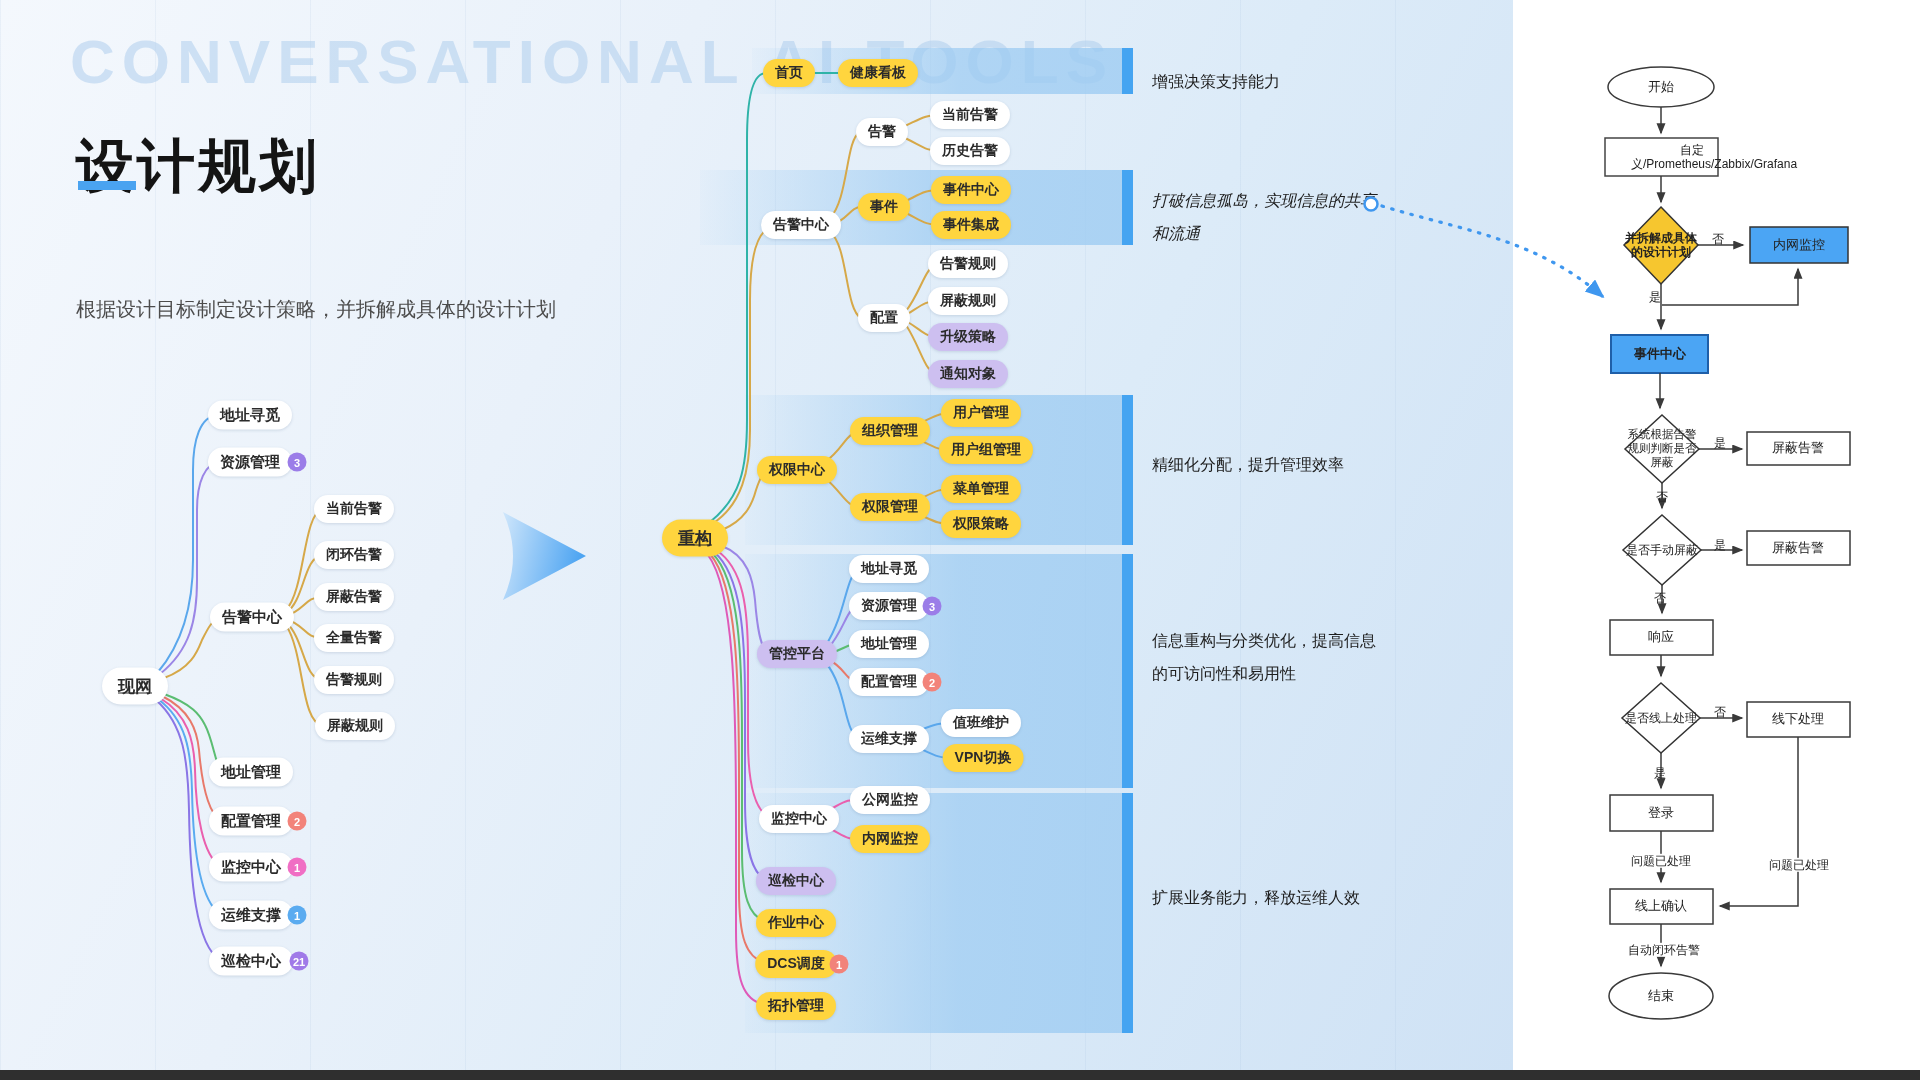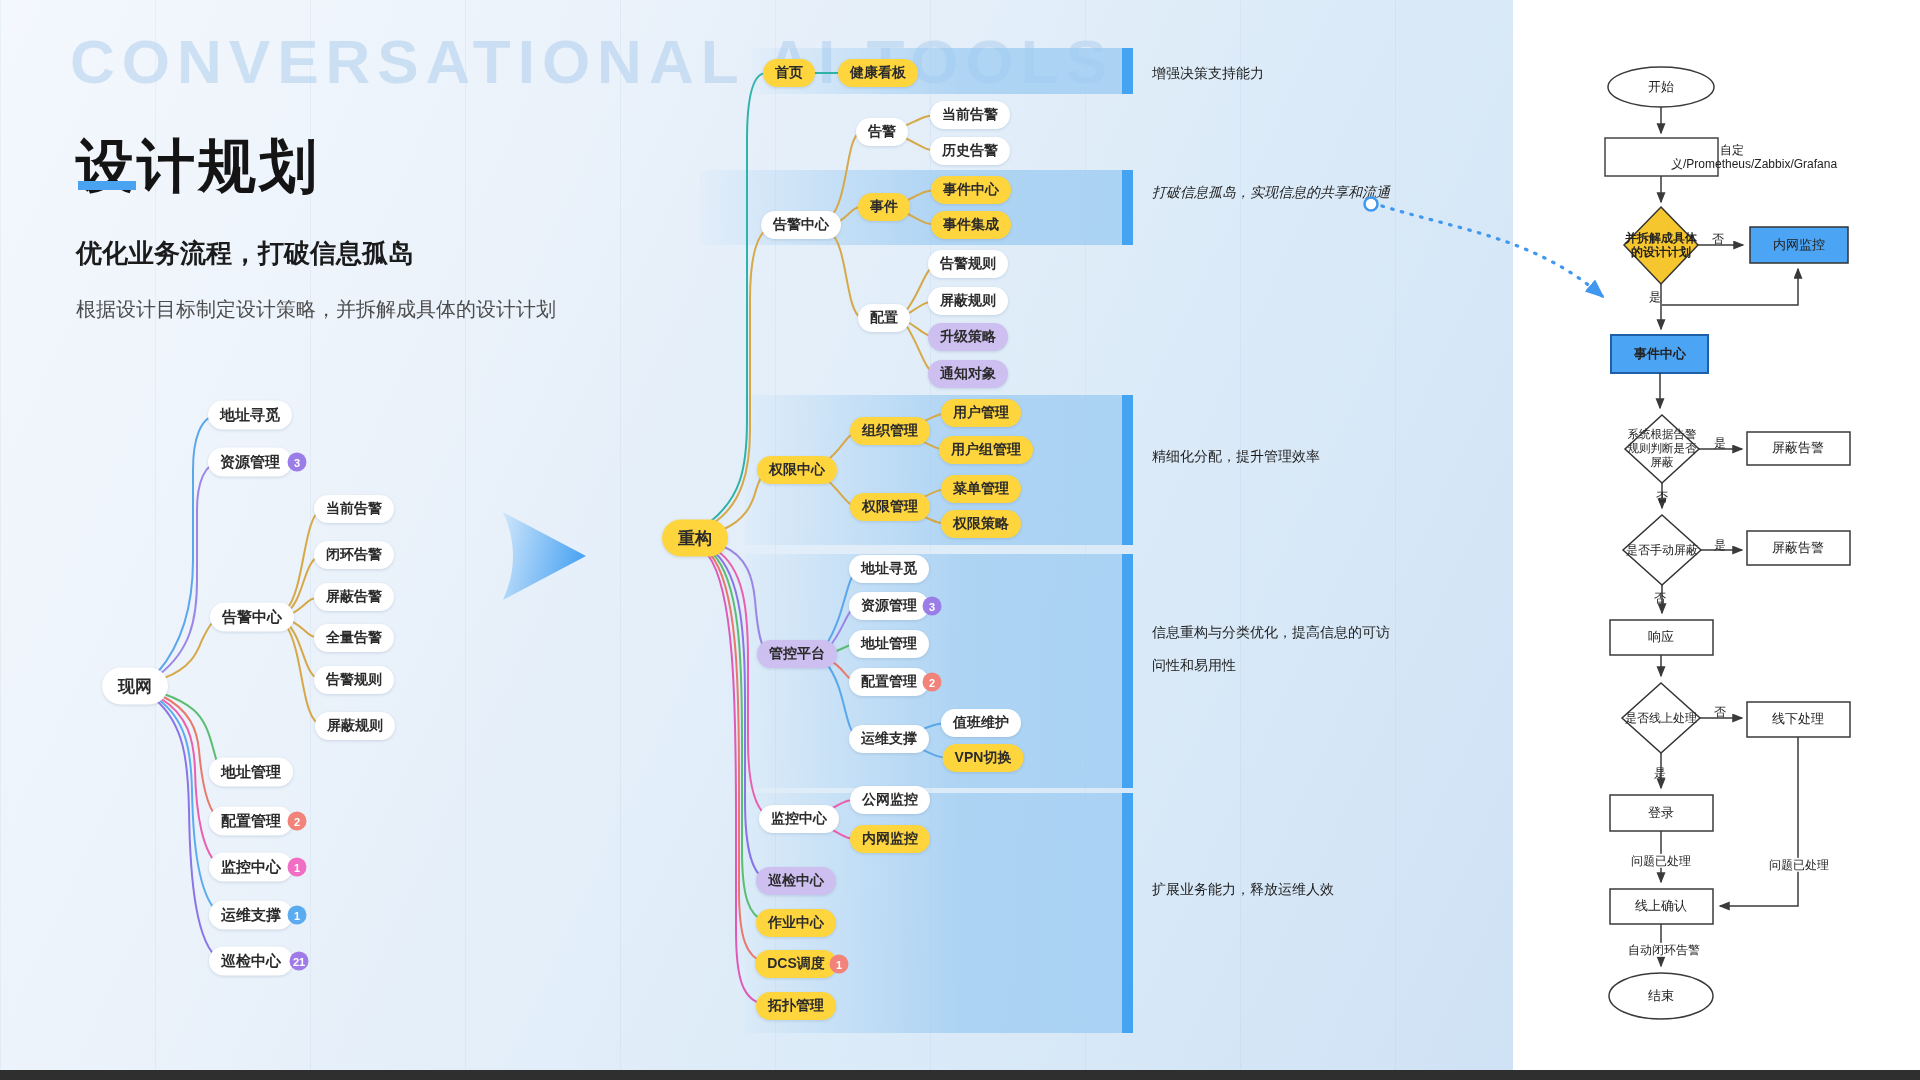--- a/index.html
+++ b/index.html
@@ -13,29 +13,29 @@
   .watermark{position:absolute;left:70px;top:26px;font-size:62px;font-weight:800;
     letter-spacing:7px;color:rgba(175,205,236,.55);white-space:nowrap;}
   .title{position:absolute;left:76px;top:80px;font-size:58px;font-weight:900;color:#141414;letter-spacing:3px;margin-top:48px;}
   .title-bar{position:absolute;left:78px;top:181px;width:58px;height:9px;background:#4aa3f0;}
   .subtitle{position:absolute;left:76px;top:236px;font-size:26px;font-weight:800;color:#1b1b1b;}
   .desc{position:absolute;left:76px;top:296px;font-size:20px;font-weight:400;color:#4c4c4c;}
   
   .band{position:absolute;background:linear-gradient(to right,rgba(156,203,242,.06),rgba(156,203,242,.72) 55%,rgba(156,203,242,.78));}
   .band .bar{position:absolute;right:0;top:0;width:11px;height:100%;background:#45a4f1;}
   
-  .anno{position:absolute;font-size:14px;color:#1d1d1d;line-height:33px;width:238px;}
+  .anno{position:absolute;font-size:16px;color:#1d1d1d;line-height:33px;width:238px;margin-top:8px;}
   
   .pill{position:absolute;transform:translate(-50%,-50%);background:#fff;color:#2b2b2b;
     font-size:14px;font-weight:600;padding:5px 12px;border-radius:16px;white-space:nowrap;
     box-shadow:0 1px 3px rgba(60,90,130,.18);z-index:5;}
   .pill.y{background:#ffd53e;}
   .pill.p{background:#cdbff0;}
   .pill.lg{font-size:15px;}
-  .pill.root{font-size:17px;font-weight:800;padding:7px 16px;border-radius:19px;}
+  .pill.root{font-size:17px;font-weight:800;padding:7px 16px;border-radius:19px;text-decoration:underline;}
   .badge{position:absolute;transform:translate(-50%,-50%);width:19px;height:19px;border-radius:50%;
     color:#fff;font-size:11px;font-weight:700;display:flex;align-items:center;justify-content:center;z-index:5;}
   .b-purple{background:#9b7de8;} .b-red{background:#f2837a;} .b-pink{background:#f06ec4;}
   .b-blue{background:#5aabf0;} .b-violet{background:#a07ae8;}
   
   svg.overlay{position:absolute;left:0;top:0;z-index:4;pointer-events:none;}
   
   .flow-panel{position:absolute;left:1513px;top:0;width:407px;height:1080px;background:#ffffff;}
   .fl{position:absolute;transform:translate(-50%,-50%);font-size:13px;color:#222;text-align:center;
       line-height:1.2;z-index:6;white-space:nowrap;}
@@ -62,21 +62,20 @@
     </div>
   <div class="band" style="left:745px;top:554px;width:388px;height:234px;">
       <div class="bar"></div>
     </div>
   <div class="band" style="left:745px;top:793px;width:388px;height:240px;">
       <div class="bar"></div>
     </div>
 
   <div class="title">设计规划</div>
   <div class="title-bar"></div>
-  <div class="subtitle">优化业务流程，打破信息孤岛</div>
   <div class="desc">根据设计目标制定设计策略，并拆解成具体的设计计划</div>
 
   <div class="anno" style="left:1152px;top:57px;">增强决策支持能力</div>
   <div class="anno" style="left:1152px;top:176px;font-style:italic;">打破信息孤岛，实现信息的共享和流通</div>
   <div class="anno" style="left:1152px;top:440px;">精细化分配，提升管理效率</div>
   <div class="anno" style="left:1152px;top:616px;">信息重构与分类优化，提高信息的可访问性和易用性</div>
   <div class="anno" style="left:1152px;top:873px;">扩展业务能力，释放运维人效</div>
 </div>
 
 <div class="flow-panel"></div>
@@ -262,21 +261,21 @@
 <div class="pill" style="left:799px;top:819px">监控中心</div>
 <div class="pill" style="left:890px;top:800px">公网监控</div>
 <div class="pill y" style="left:890px;top:839px">内网监控</div>
 <div class="pill p" style="left:796px;top:881px">巡检中心</div>
 <div class="pill y" style="left:796px;top:923px">作业中心</div>
 <div class="pill y" style="left:796px;top:964px">DCS调度</div>
 <div class="badge b-red" style="left:839px;top:964px">1</div>
 <div class="pill y" style="left:796px;top:1006px">拓扑管理</div>
 
 <div class="fl" style="left:1661px;top:87px">开始</div>
-<div class="fl wrap small" style="left:1732px;top:157px;width:122px">自定义/Prometheus/Zabbix/Grafana</div>
+<div class="fl wrap small" style="left:1692px;top:157px;width:122px">自定义/Prometheus/Zabbix/Grafana</div>
 <div class="fl wrap small bold" style="left:1661px;top:245px;width:78px">并拆解成具体的设计计划</div>
 <div class="fl small" style="left:1718px;top:239px">否</div>
 <div class="fl" style="left:1799px;top:245px">内网监控</div>
 <div class="fl small" style="left:1655px;top:297px">是</div>
 <div class="fl bold" style="left:1660px;top:354px">事件中心</div>
 <div class="fl wrap small" style="left:1662px;top:449px;width:80px;font-size:11.5px">系统根据告警规则判断是否屏蔽</div>
 <div class="fl small" style="left:1720px;top:443px">是</div>
 <div class="fl" style="left:1798px;top:448px">屏蔽告警</div>
 <div class="fl small" style="left:1662px;top:497px">否</div>
 <div class="fl small" style="left:1662px;top:550px">是否手动屏蔽</div>

